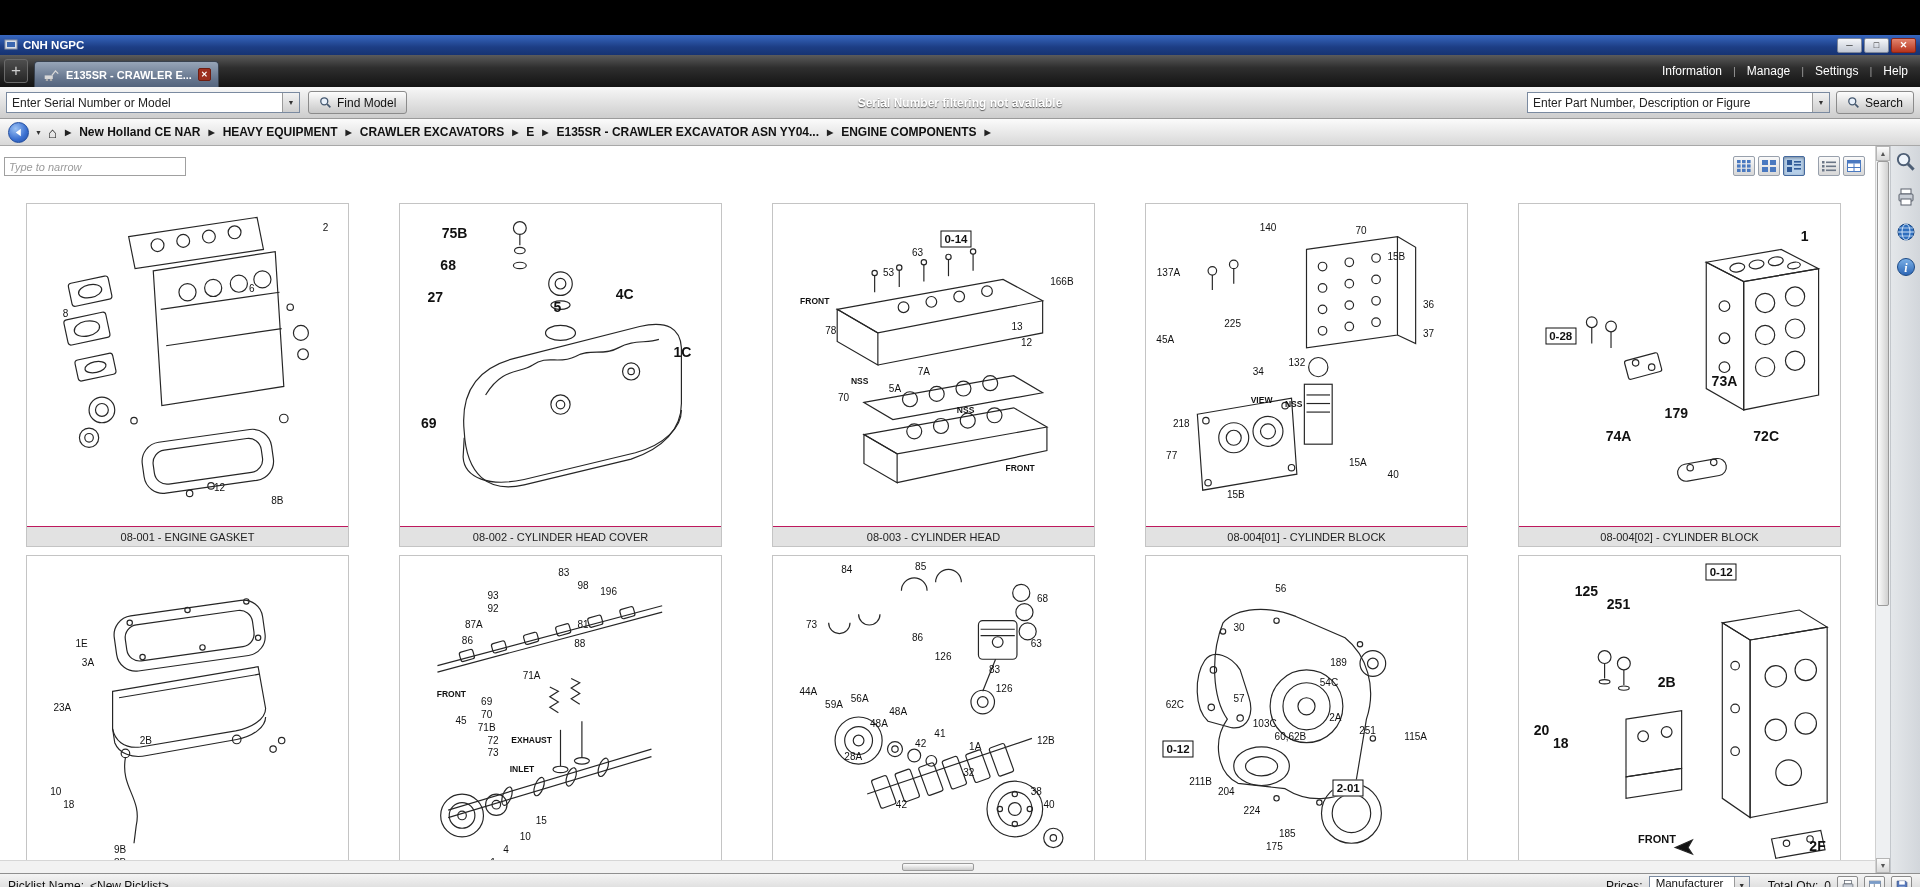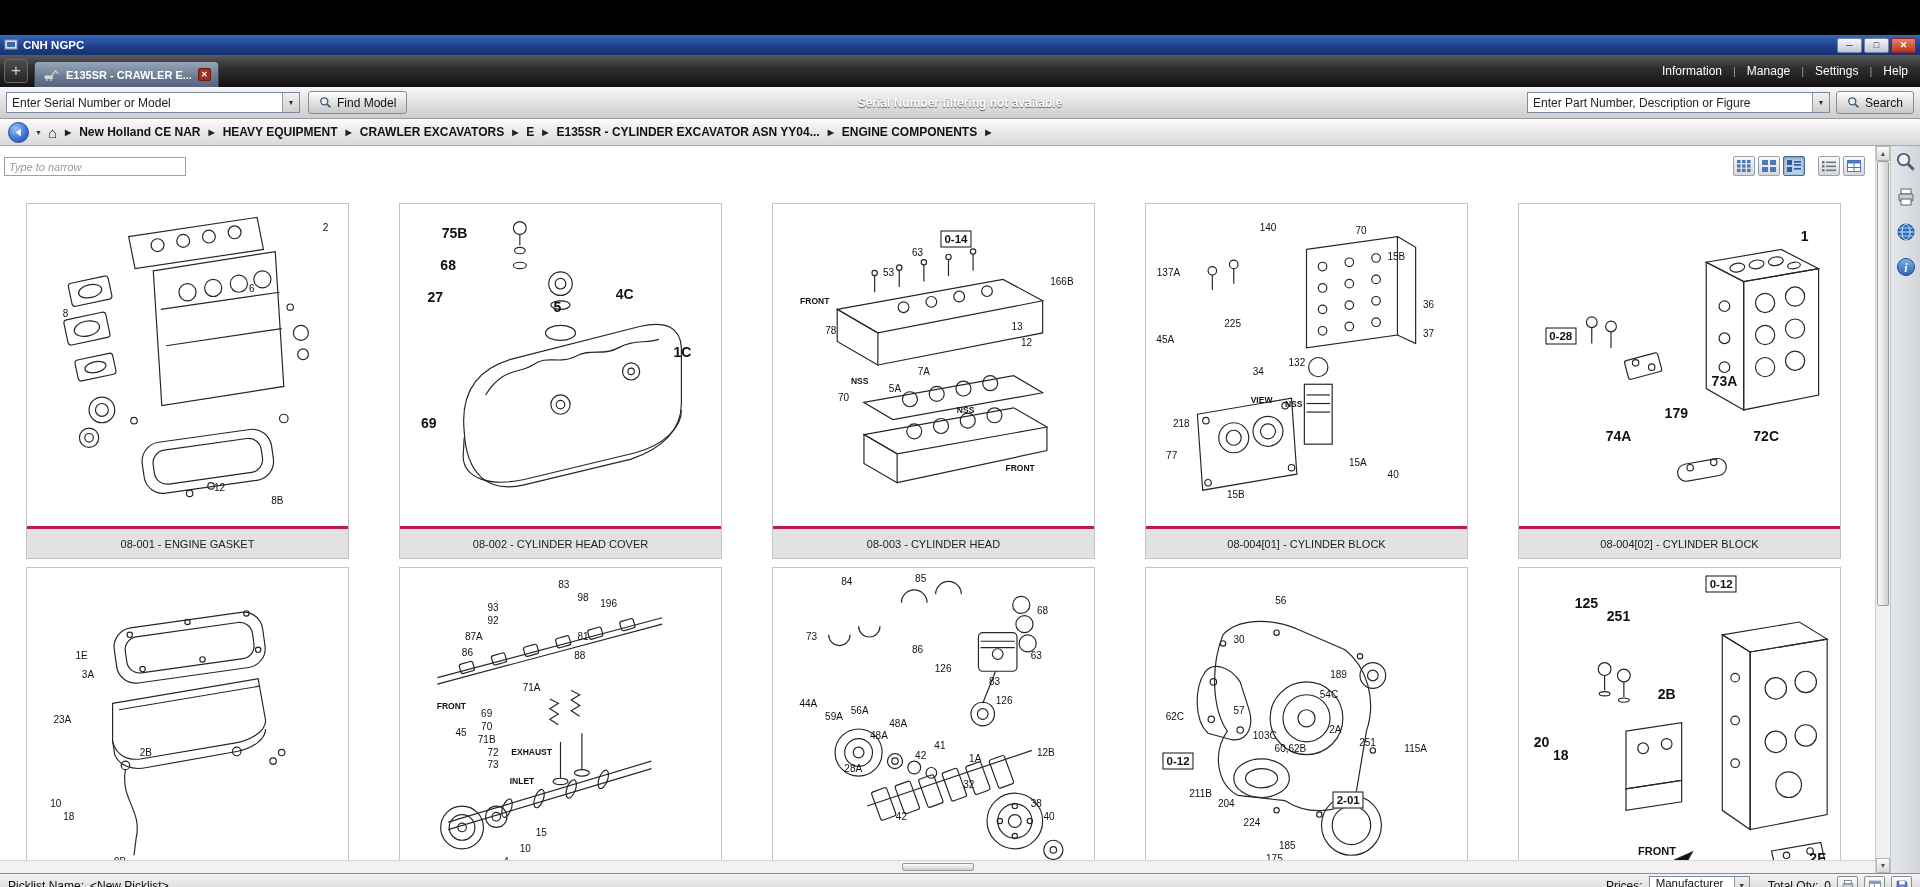--- a/index.html
+++ b/index.html
@@ -70,21 +70,21 @@
   .grid { margin:27px 0 0 26px; display:grid; grid-template-columns:repeat(5,323px); column-gap:50px; row-gap:8px; }
   .card { border:1px solid #c4c4c4; background:#fff; }
   .fig { position:relative; width:321px; height:322px; }
   .fig svg { width:100%; height:100%; display:block; }
   .co { position:absolute; transform:translate(-50%,-50%); color:#111; white-space:nowrap; }
   .co-n { font-size:10px; }
   .co-b { font-size:14px; font-weight:600; }
   .co-t { font-size:8.5px; font-weight:bold; }
   .co-f { font-size:11px; font-weight:bold; }
   .co-x { font-size:11.5px; font-weight:bold; border:1.5px solid #111; background:#fff; padding:0 3px; line-height:15px; }
-  .cap { height:32px; background:#e2e2e2; border-top:3px solid #be185d; font-size:11px; color:#222;
+  .cap { height:20px; background:#e2e2e2; border-top:1px solid #be185d; font-size:11px; color:#222;
     display:flex; align-items:center; justify-content:center; }
 
   .hscroll { position:absolute; left:0; right:0; bottom:0; height:13px; background:#f2f2f2; border-top:1px solid #d6d6d6; }
   .hthumb { position:absolute; left:50%; transform:translateX(-50%); top:2px; width:72px; height:8px;
     background:linear-gradient(#fdfdfd,#cccccc); border:1px solid #9b9b9b; border-radius:2px; }
 
   .vscroll { width:15px; background:#eef0f2; border-left:1px solid #d0d0d0; position:relative; }
   .varrow { height:15px; display:flex; align-items:center; justify-content:center; font-size:7px; color:#555;
     background:linear-gradient(#fcfcfc,#d8d8d8); border:1px solid #b5b5b5; }
   .varrow.down { position:absolute; bottom:0; left:0; right:0; }
@@ -195,21 +195,21 @@
     <div style="display:flex;align-items:center;gap:6px;">
         <span class="bc-sep">▶</span>
         <span class="bc-item">New Holland CE NAR</span>
         <span class="bc-sep">▶</span>
         <span class="bc-item">HEAVY EQUIPMENT</span>
         <span class="bc-sep">▶</span>
         <span class="bc-item">CRAWLER EXCAVATORS</span>
         <span class="bc-sep">▶</span>
         <span class="bc-item">E</span>
         <span class="bc-sep">▶</span>
-        <span class="bc-item">E135SR - CYLINDER EXCAVATOR ASN YY04...</span>
+        <span class="bc-item">E135SR - CRAWLER EXCAVATOR ASN YY04...</span>
         <span class="bc-sep">▶</span>
         <span class="bc-item">ENGINE COMPONENTS</span>
         <span class="bc-sep">▶</span>
       </div>
   </div>
 
   <div class="content">
     <div class="main">
       <div class="filter-row">
         <input class="narrow-input" placeholder="Type to narrow" style="">

